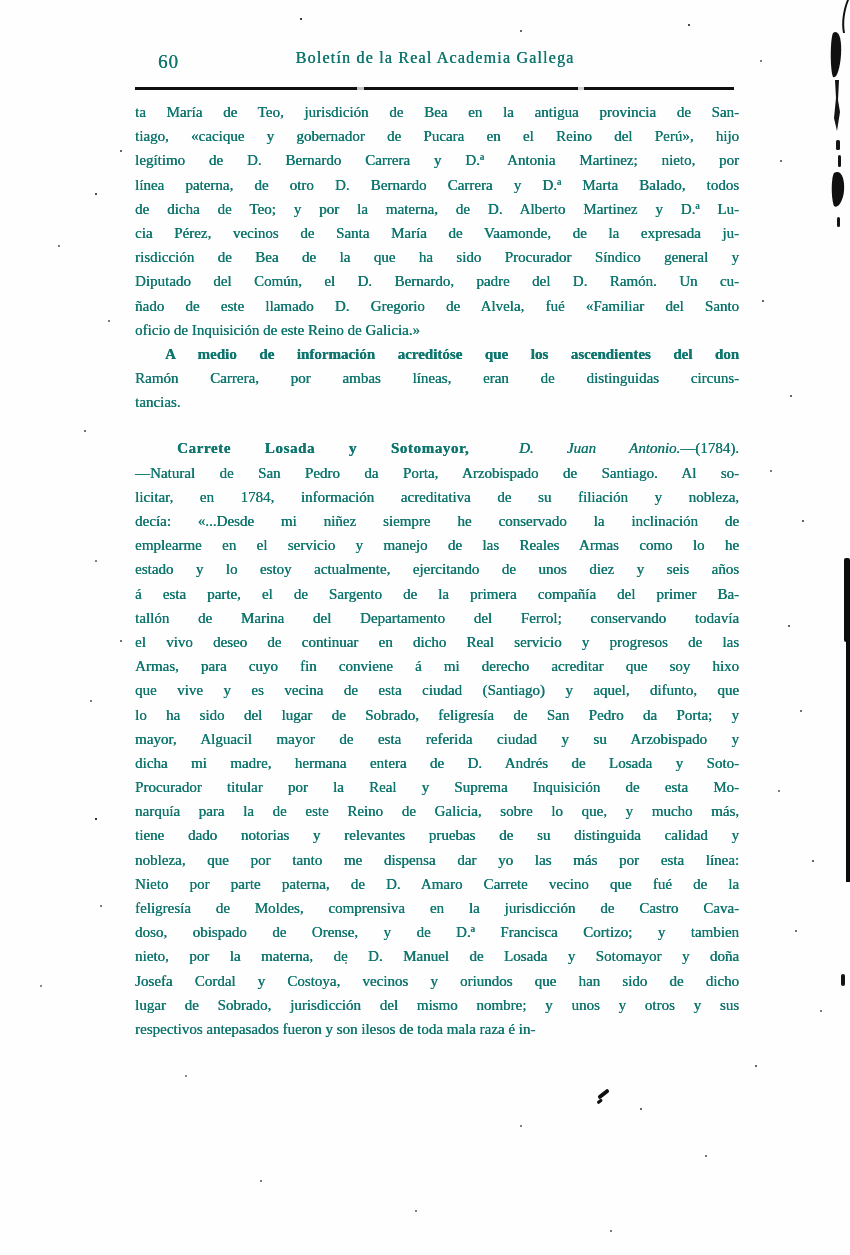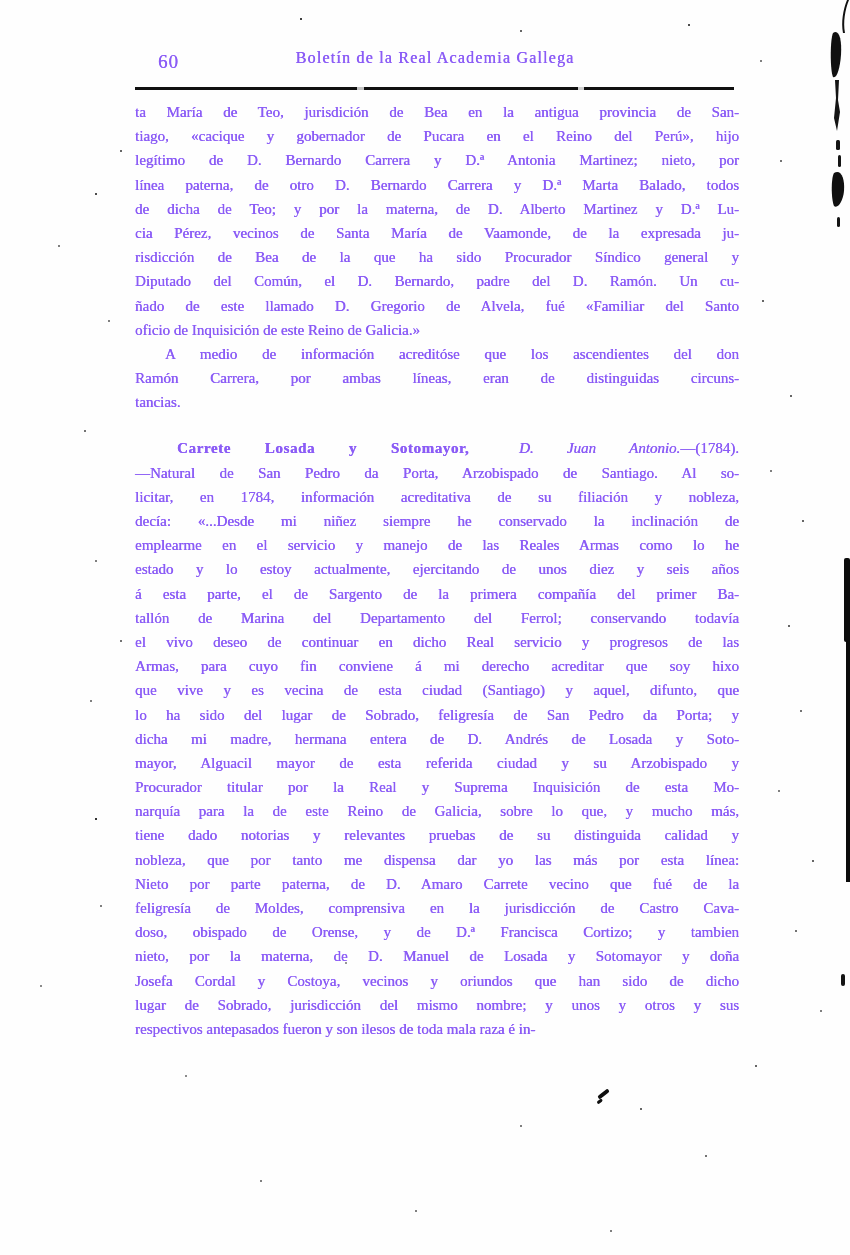--- a/index.html
+++ b/index.html
@@ -1,20 +1,20 @@
 <!DOCTYPE html>
 <html><head>
 <meta charset="utf-8">
 <style>
   html,body { margin:0; padding:0; background:#ffffff; }
   .page {
     position:relative; width:850px; height:1255px;
     background:#fefefe; overflow:hidden;
     font-family:"Liberation Serif","DejaVu Serif",serif;
-    color:#8b5cf6;
+    color:#0f766e;
   }
   
   .page-number {
     position:absolute; left:158px; top:51px;
     font-size:19px; letter-spacing:1px;
     text-shadow:0.35px 0 0 currentColor;
   }
   .header-title {
     position:absolute; left:135px; top:49px; width:600px;
     text-align:center; font-size:16px; letter-spacing:1.2px;
@@ -95,39 +95,39 @@
         <div class="line">legítimo de D. Bernardo Carrera y D.ª Antonia Martinez; nieto, por</div>
         <div class="line">línea paterna, de otro D. Bernardo Carrera y D.ª Marta Balado, todos</div>
         <div class="line">de dicha de Teo; y por la materna, de D. Alberto Martinez y D.ª Lu-</div>
         <div class="line">cia Pérez, vecinos de Santa María de Vaamonde, de la expresada ju-</div>
         <div class="line">risdicción de Bea de la que ha sido Procurador Síndico general y</div>
         <div class="line">Diputado del Común, el D. Bernardo, padre del D. Ramón. Un cu-</div>
         <div class="line">ñado de este llamado D. Gregorio de Alvela, fué «Familiar del Santo</div>
         <div class="line last">oficio de Inquisición de este Reino de Galicia.»</div>
       </div>
       <div class="para">
-        <div class="line" style="text-indent: 30px;">A medio de información acreditóse que los ascendientes del don</div>
+        <div class="line" style="text-indent: 30px; font-weight: bold;">A medio de información acreditóse que los ascendientes del don</div>
         <div class="line">Ramón Carrera, por ambas líneas, eran de distinguidas circuns-</div>
         <div class="line last">tancias.</div>
       </div>
       <div class="para space-before">
         <div class="line" style="text-indent: 42px;"><span class="seg-bold">Carrete Losada y Sotomayor, </span><span class="seg-italic">D. Juan Antonio.</span><span class="seg-roman">—(1784).</span></div>
         <div class="line">—Natural de San Pedro da Porta, Arzobispado de Santiago. Al so-</div>
         <div class="line">licitar, en 1784, información acreditativa de su filiación y nobleza,</div>
         <div class="line">decía: «...Desde mi niñez siempre he conservado la inclinación de</div>
         <div class="line">emplearme en el servicio y manejo de las Reales Armas como lo he</div>
         <div class="line">estado y lo estoy actualmente, ejercitando de unos diez y seis años</div>
         <div class="line">á esta parte, el de Sargento de la primera compañía del primer Ba-</div>
         <div class="line">tallón de Marina del Departamento del Ferrol; conservando todavía</div>
         <div class="line">el vivo deseo de continuar en dicho Real servicio y progresos de las</div>
         <div class="line">Armas, para cuyo fin conviene á mi derecho acreditar que soy hixo</div>
         <div class="line">que vive y es vecina de esta ciudad (Santiago) y aquel, difunto, que</div>
         <div class="line">lo ha sido del lugar de Sobrado, feligresía de San Pedro da Porta; y</div>
+        <div class="line">mayor, Alguacil mayor de esta referida ciudad y su Arzobispado y</div>
         <div class="line">dicha mi madre, hermana entera de D. Andrés de Losada y Soto-</div>
-        <div class="line">mayor, Alguacil mayor de esta referida ciudad y su Arzobispado y</div>
         <div class="line">Procurador titular por la Real y Suprema Inquisición de esta Mo-</div>
         <div class="line">narquía para la de este Reino de Galicia, sobre lo que, y mucho más,</div>
         <div class="line">tiene dado notorias y relevantes pruebas de su distinguida calidad y</div>
         <div class="line">nobleza, que por tanto me dispensa dar yo las más por esta línea:</div>
         <div class="line">Nieto por parte paterna, de D. Amaro Carrete vecino que fué de la</div>
         <div class="line">feligresía de Moldes, comprensiva en la jurisdicción de Castro Cava-</div>
         <div class="line">doso, obispado de Orense, y de D.ª Francisca Cortizo; y tambien</div>
         <div class="line">nieto, por la materna, de D. Manuel de Losada y Sotomayor y doña</div>
         <div class="line">Josefa Cordal y Costoya, vecinos y oriundos que han sido de dicho</div>
         <div class="line">lugar de Sobrado, jurisdicción del mismo nombre; y unos y otros y sus</div>

